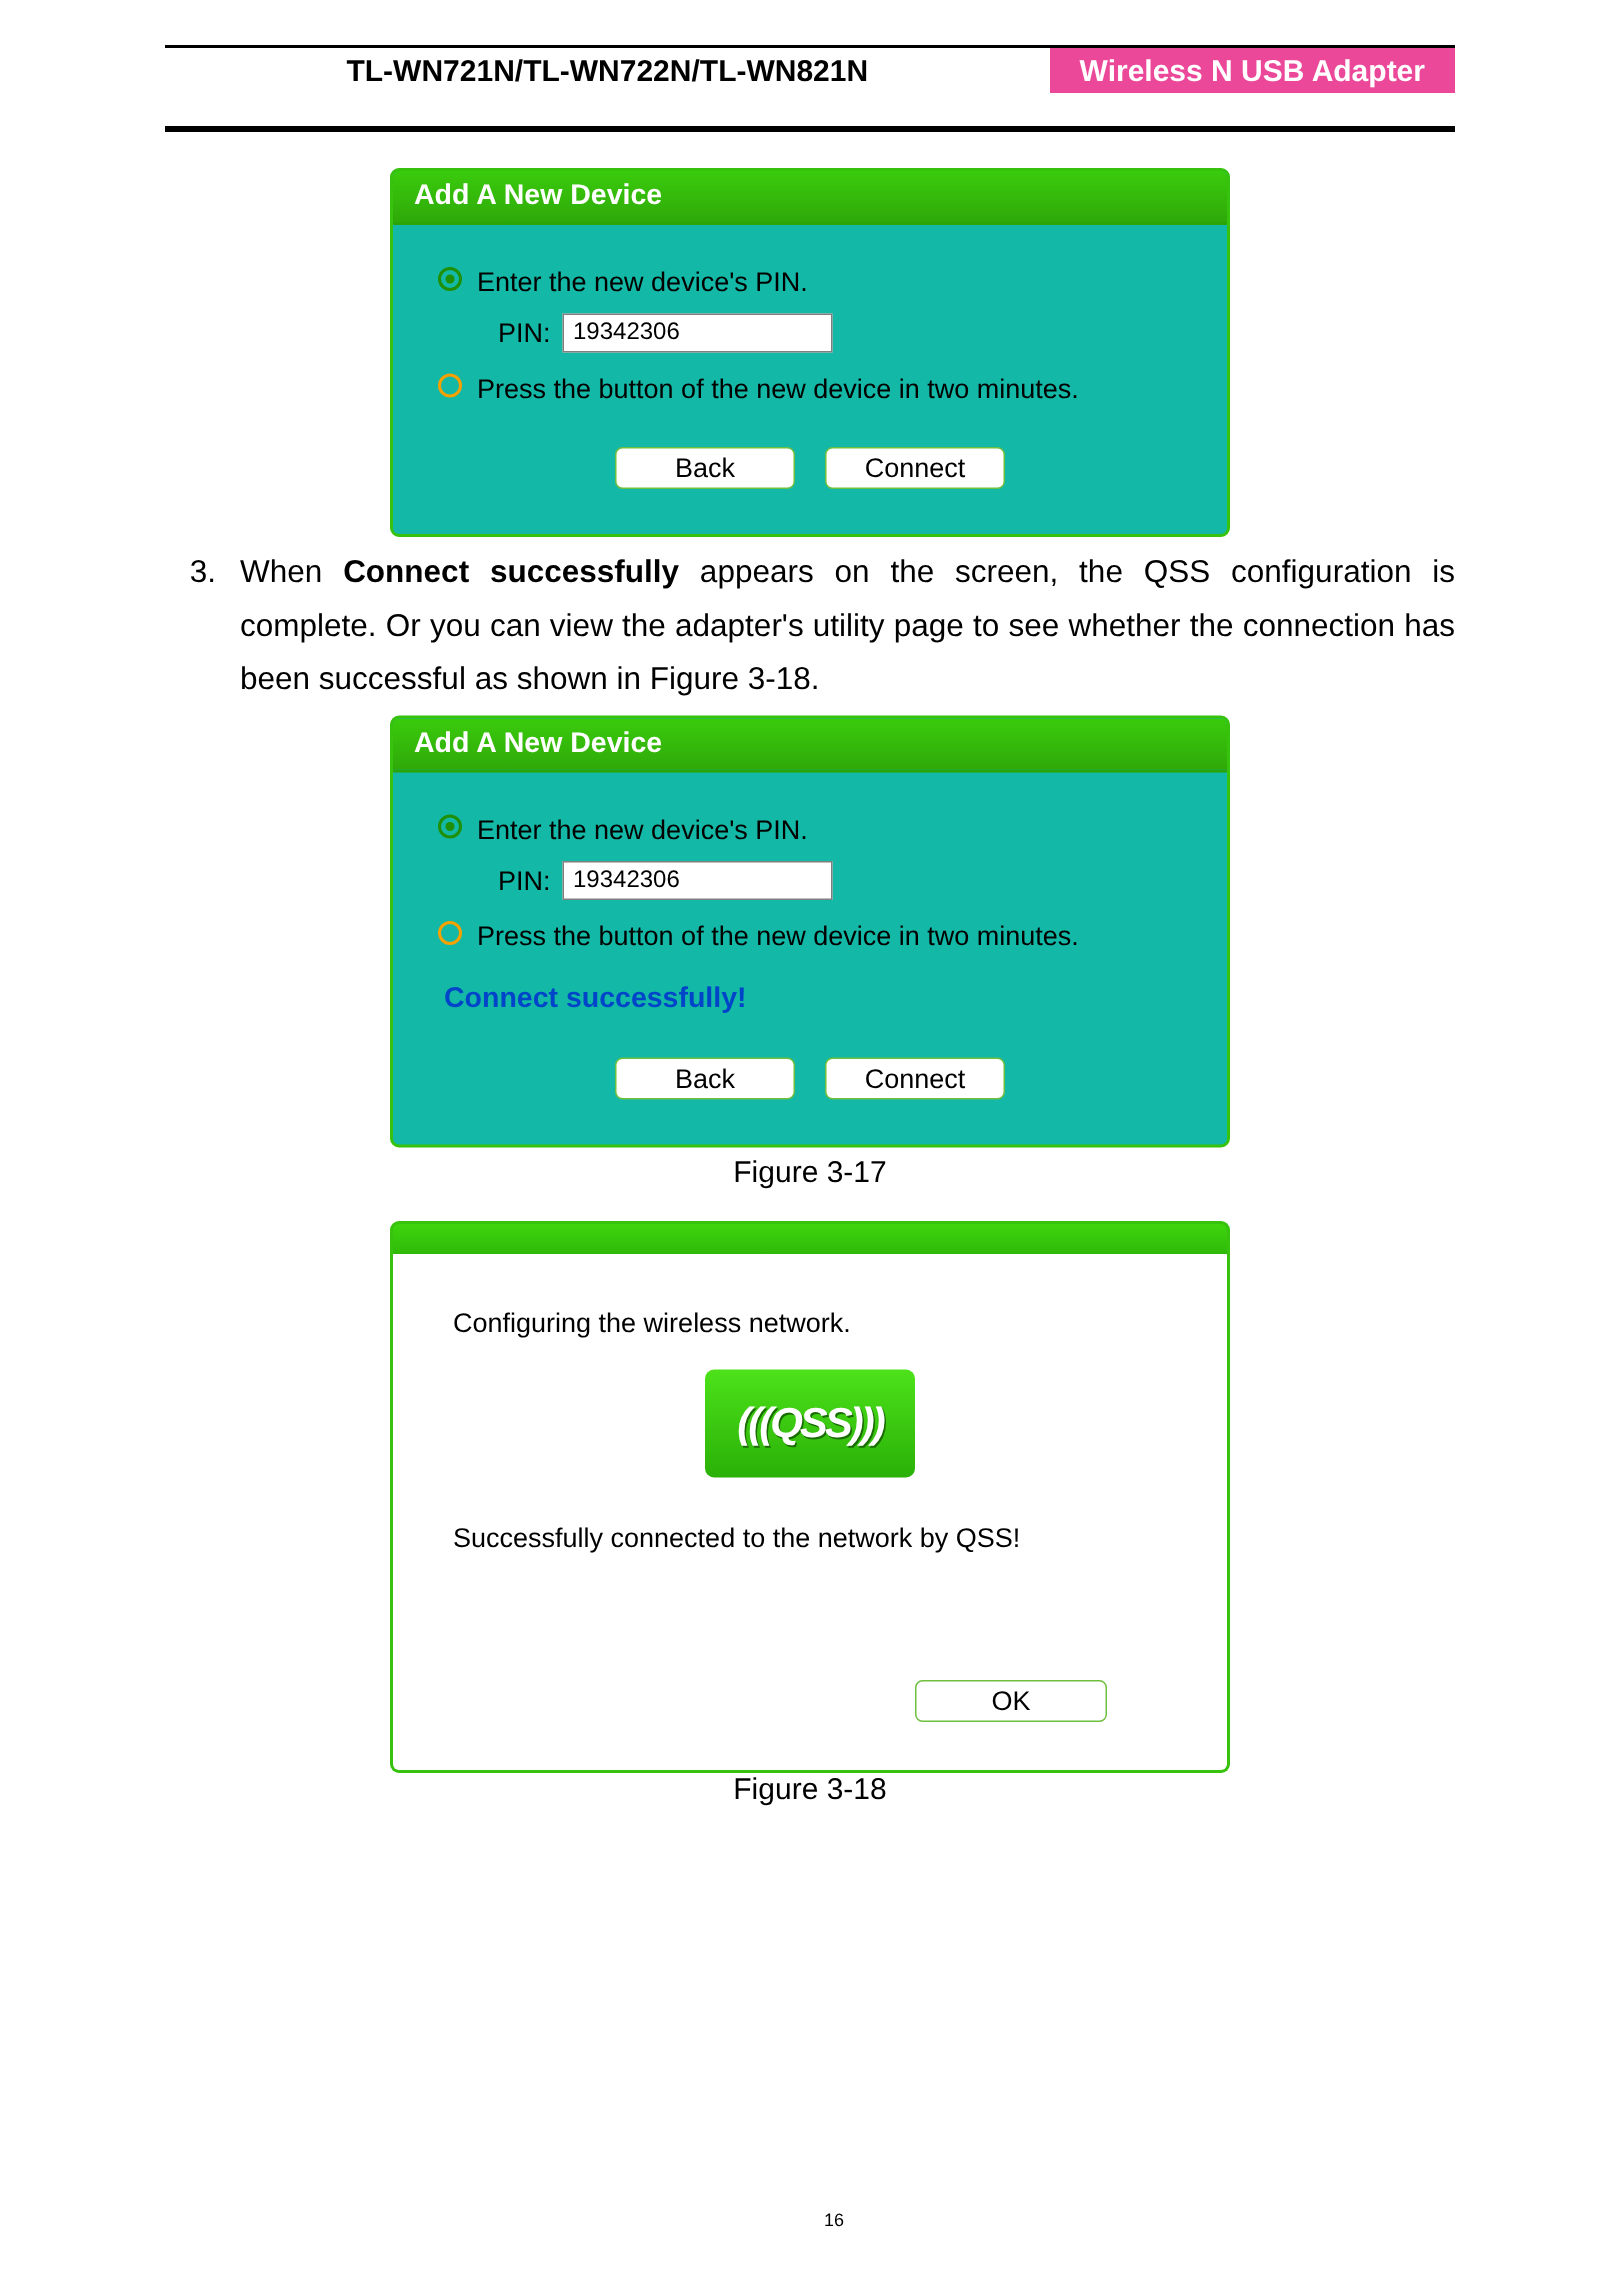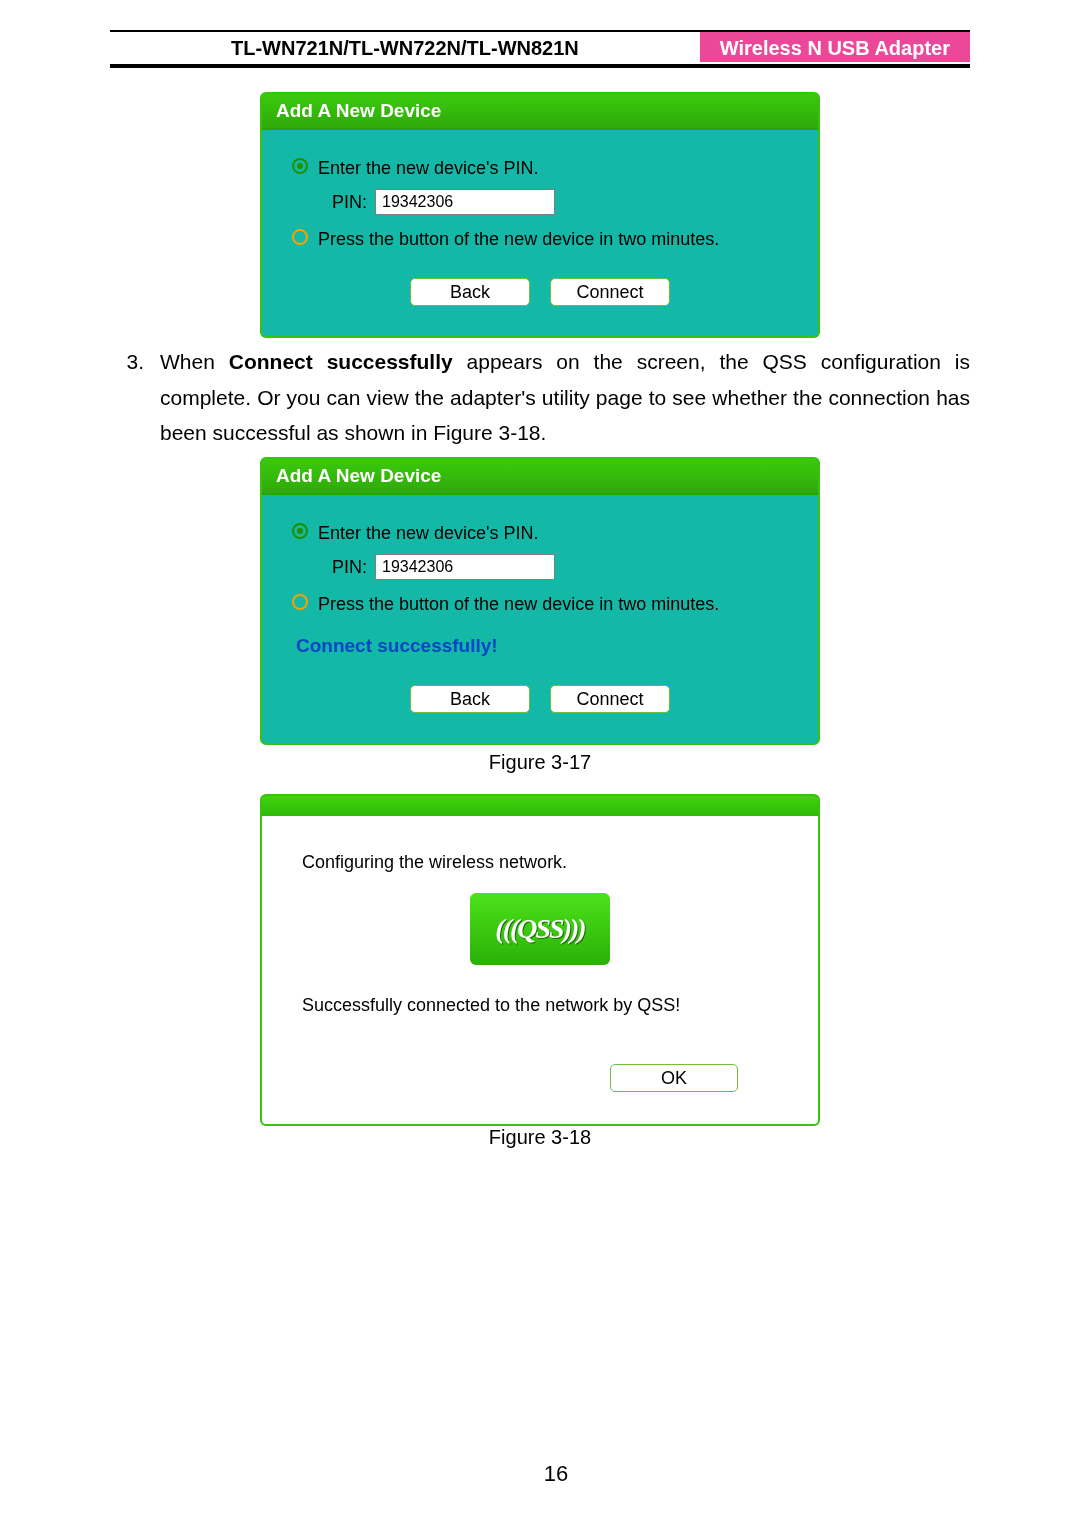--- a/index.html
+++ b/index.html
@@ -11,21 +11,21 @@
     min-height:1527px;
     position:relative;
   }
   .page {
     padding:30px 110px 0 110px;
   }
   .header-bar {
     border-top:2px solid #000;
     display:flex;
     height:32px;
-    margin-bottom:2px;
+    margin-bottom:22px;
   }
   .header-left {
     flex:1;
     text-align:center;
     font-weight:bold;
     font-size:20px;
     line-height:32px;
   }
   .header-right {
     background:#ec4899;
@@ -169,36 +169,36 @@
     justify-content:center;
     margin:20px 0 30px 0;
   }
   .qss-logo {
     width:140px;height:72px;
     background:linear-gradient(#4de21a,#2ab007);
     border-radius:6px;
     display:flex;
     align-items:center;
     justify-content:center;
-    font-family:Liberation Serif, serif;
+    font-family:Liberation Sans, sans-serif;
   }
   .qss-text {
     color:#fff;
     font-style:italic;
     font-weight:900;
     font-size:28px;
     letter-spacing:-2px;
     text-shadow:1px 1px 0 #196b03;
   }
   .page-number {
     position:absolute;
     bottom:40px;
     left:0;right:0;
     text-align:center;
-    font-size:22px;
+    font-size:12px;
     padding-left:32px;
   }
   .justify { text-align:justify; }
 </style>
 </head>
 <body>
 
 <div class="page">
 
   <div class="header-bar">
@@ -266,21 +266,21 @@
 
   <div class="qss-dialog">
     <div class="green-top"></div>
     <div class="qss-body">
       <div>Configuring the wireless network.</div>
       <div class="qss-logo-wrap">
         <div class="qss-logo">
           <span class="qss-text">(((QSS)))</span>
         </div>
       </div>
-      <div style="margin-bottom:48px;">Successfully connected to the network by QSS!</div>
+      <div style="margin-bottom:84px;">Successfully connected to the network by QSS!</div>
       <div class="ok-row">
         <div class="btn btn-ok">OK</div>
       </div>
     </div>
   </div>
   <div class="figure-caption">Figure 3-18</div>
 
 </div>
 
 <div class="page-number">16</div>

